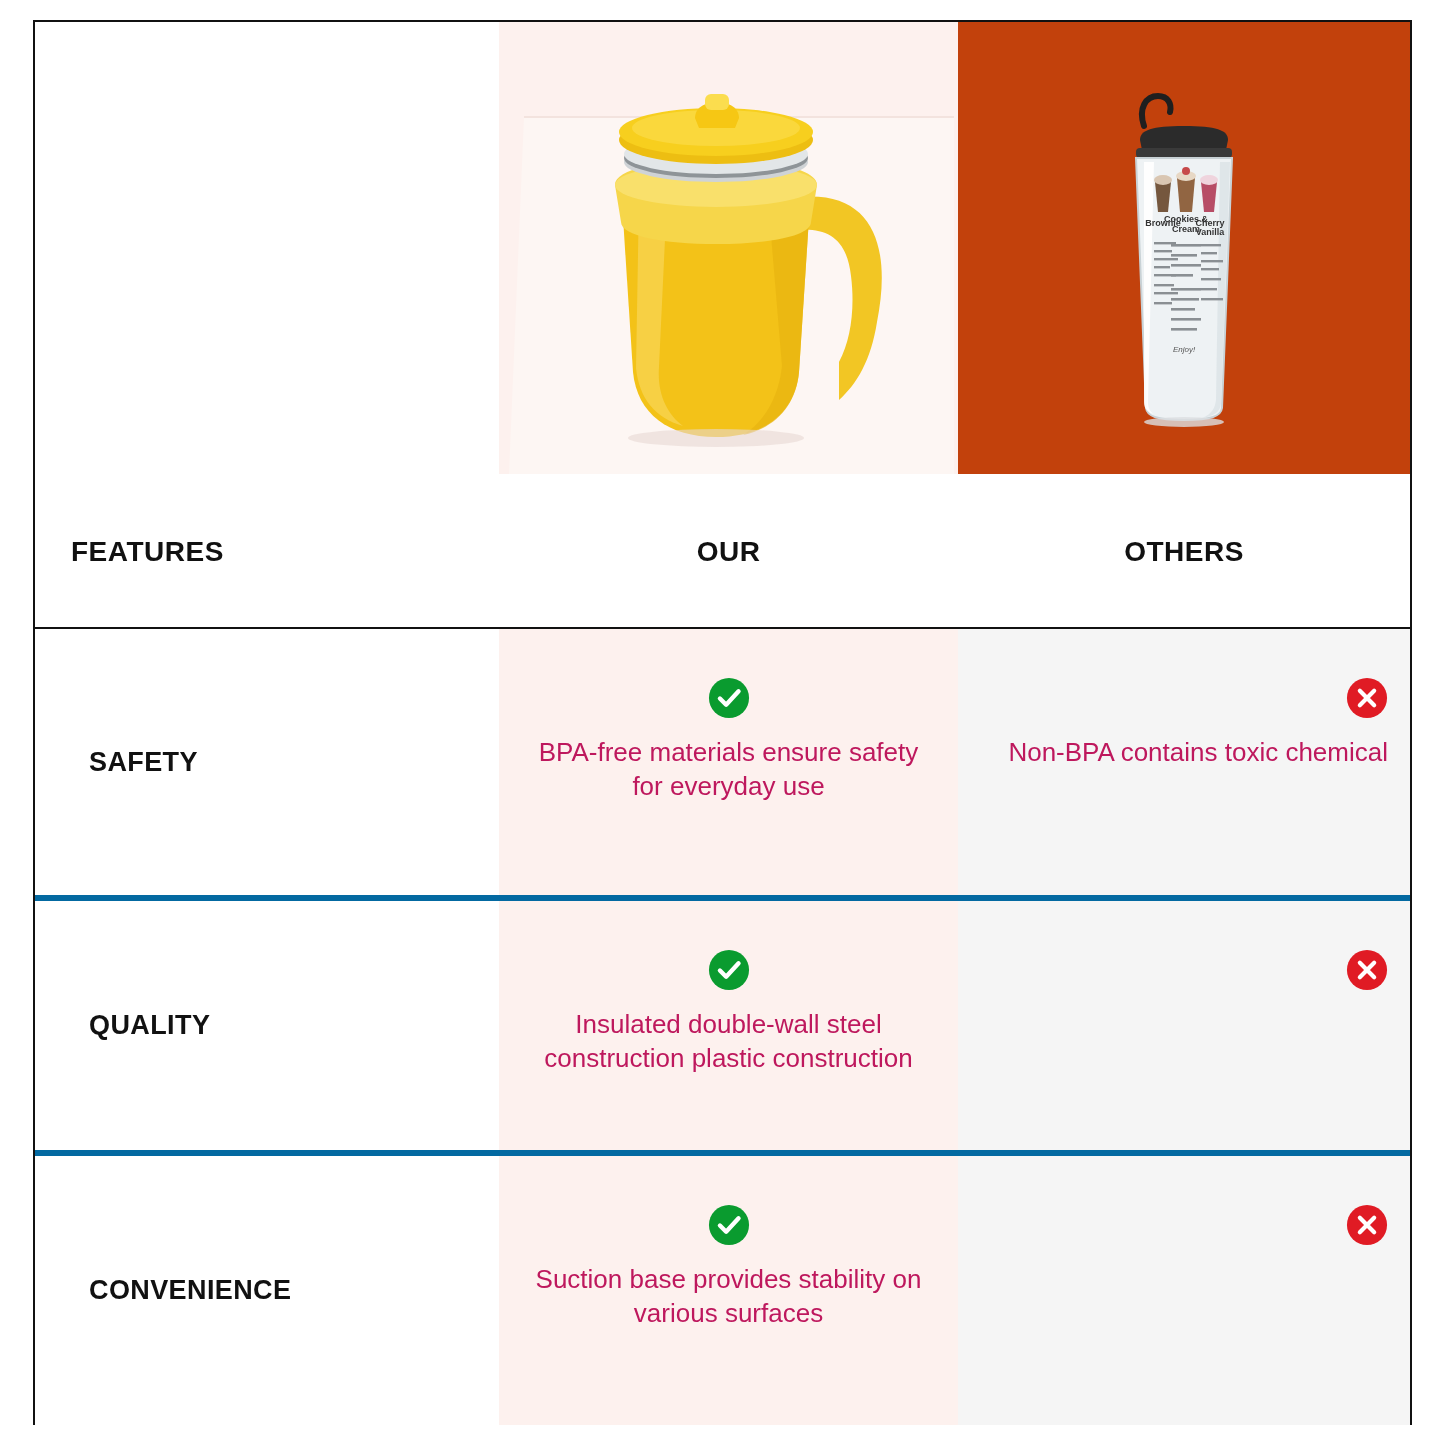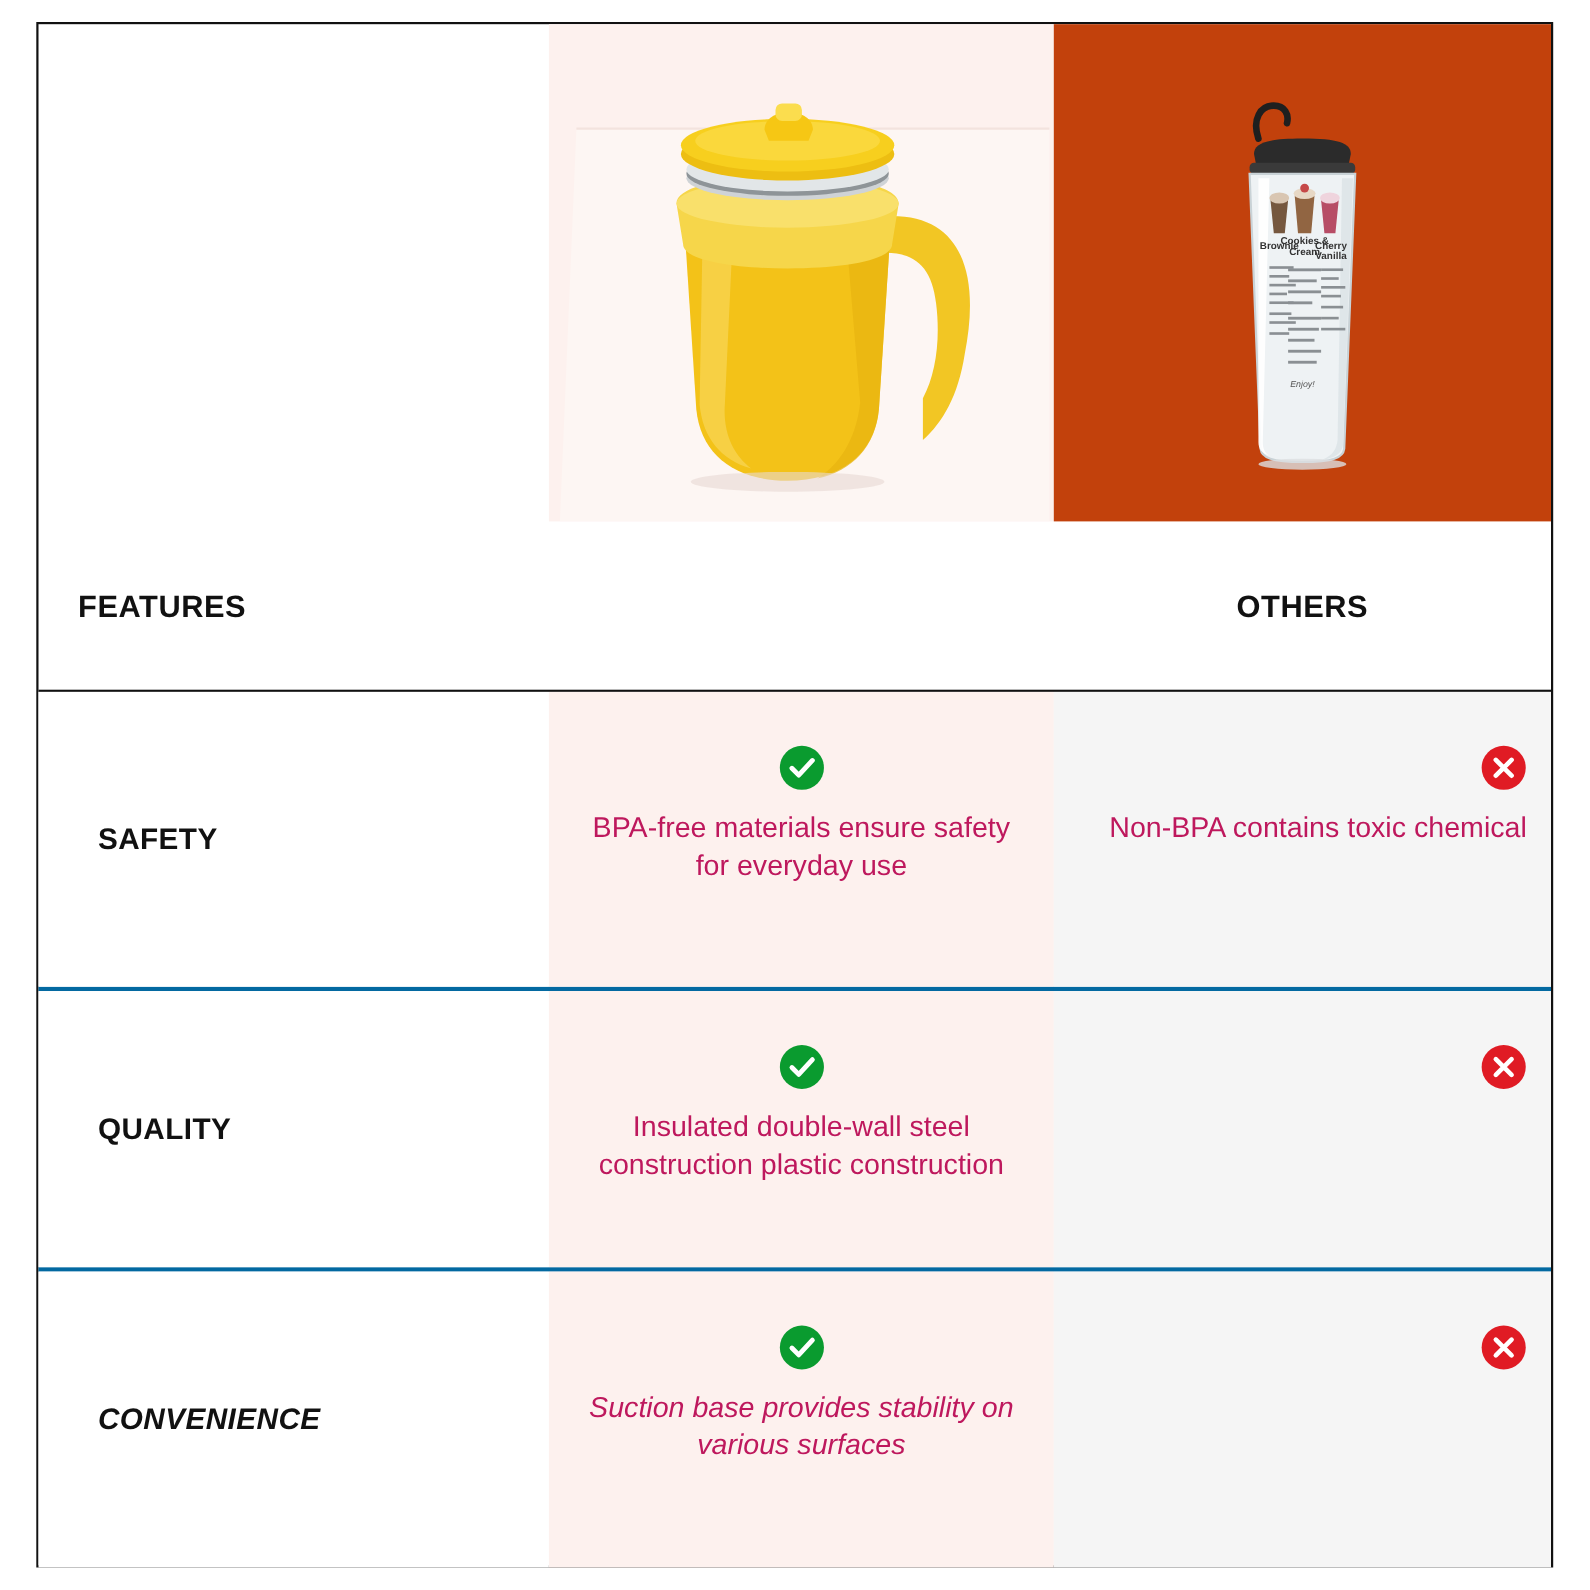--- a/index.html
+++ b/index.html
@@ -71,23 +71,23 @@
   }
   .head-features { left: 0; width: 464px; justify-content: flex-start; padding-left: 36px; }
   .head-our      { left: 464px; width: 459px; justify-content: center; }
   .head-others   { left: 923px; width: 452px; justify-content: center; }
 
   
   .datarow {
     position: absolute;
     left: 0;
     width: 1375px;
-    border-bottom: 4px solid #0369a1;
-  }
-  .datarow.last { border-bottom: none; font-style: italic; }
+    border-bottom: 6px solid #0369a1;
+  }
+  .datarow.last { border-bottom: none; }
   .r1 { top: 607px; height: 272px; }
   .r2 { top: 879px; height: 255px; }
   .r3 { top: 1134px; height: 269px; }
 
   .cell-feature {
     position: absolute;
     left: 0; top: 0; width: 464px; height: 100%;
     display: flex; align-items: center;
     padding-left: 54px;
     font-weight: bold;
@@ -240,20 +240,21 @@
             <text x="226" y="330" font-family="Liberation Sans, sans-serif" font-size="8" font-style="italic" fill="#555" text-anchor="middle">Enjoy!</text>
 
             <ellipse cx="226" cy="400" rx="40" ry="5" fill="#dcdfe1" opacity="0.8"></ellipse>
           </svg>
         </div>
       </div>
     </div>
 
     <div class="headrow">
       <div class="cell head-features">FEATURES</div>
+      <div class="cell head-our">OUR</div>
       <div class="cell head-others">OTHERS</div>
     </div>
 
     <div class="datarow r1">
       <div class="cell-feature">SAFETY</div>
       <div class="cell-our">
         <svg class="badge" viewBox="0 0 44 44">
           <circle cx="22" cy="22" r="21" fill="#0a9b2f"></circle>
           <path d="M12.5 22.5 l6.5 6.5 l13 -14" stroke="#ffffff" stroke-width="4.6" fill="none" stroke-linecap="round" stroke-linejoin="round"></path>
         </svg>

